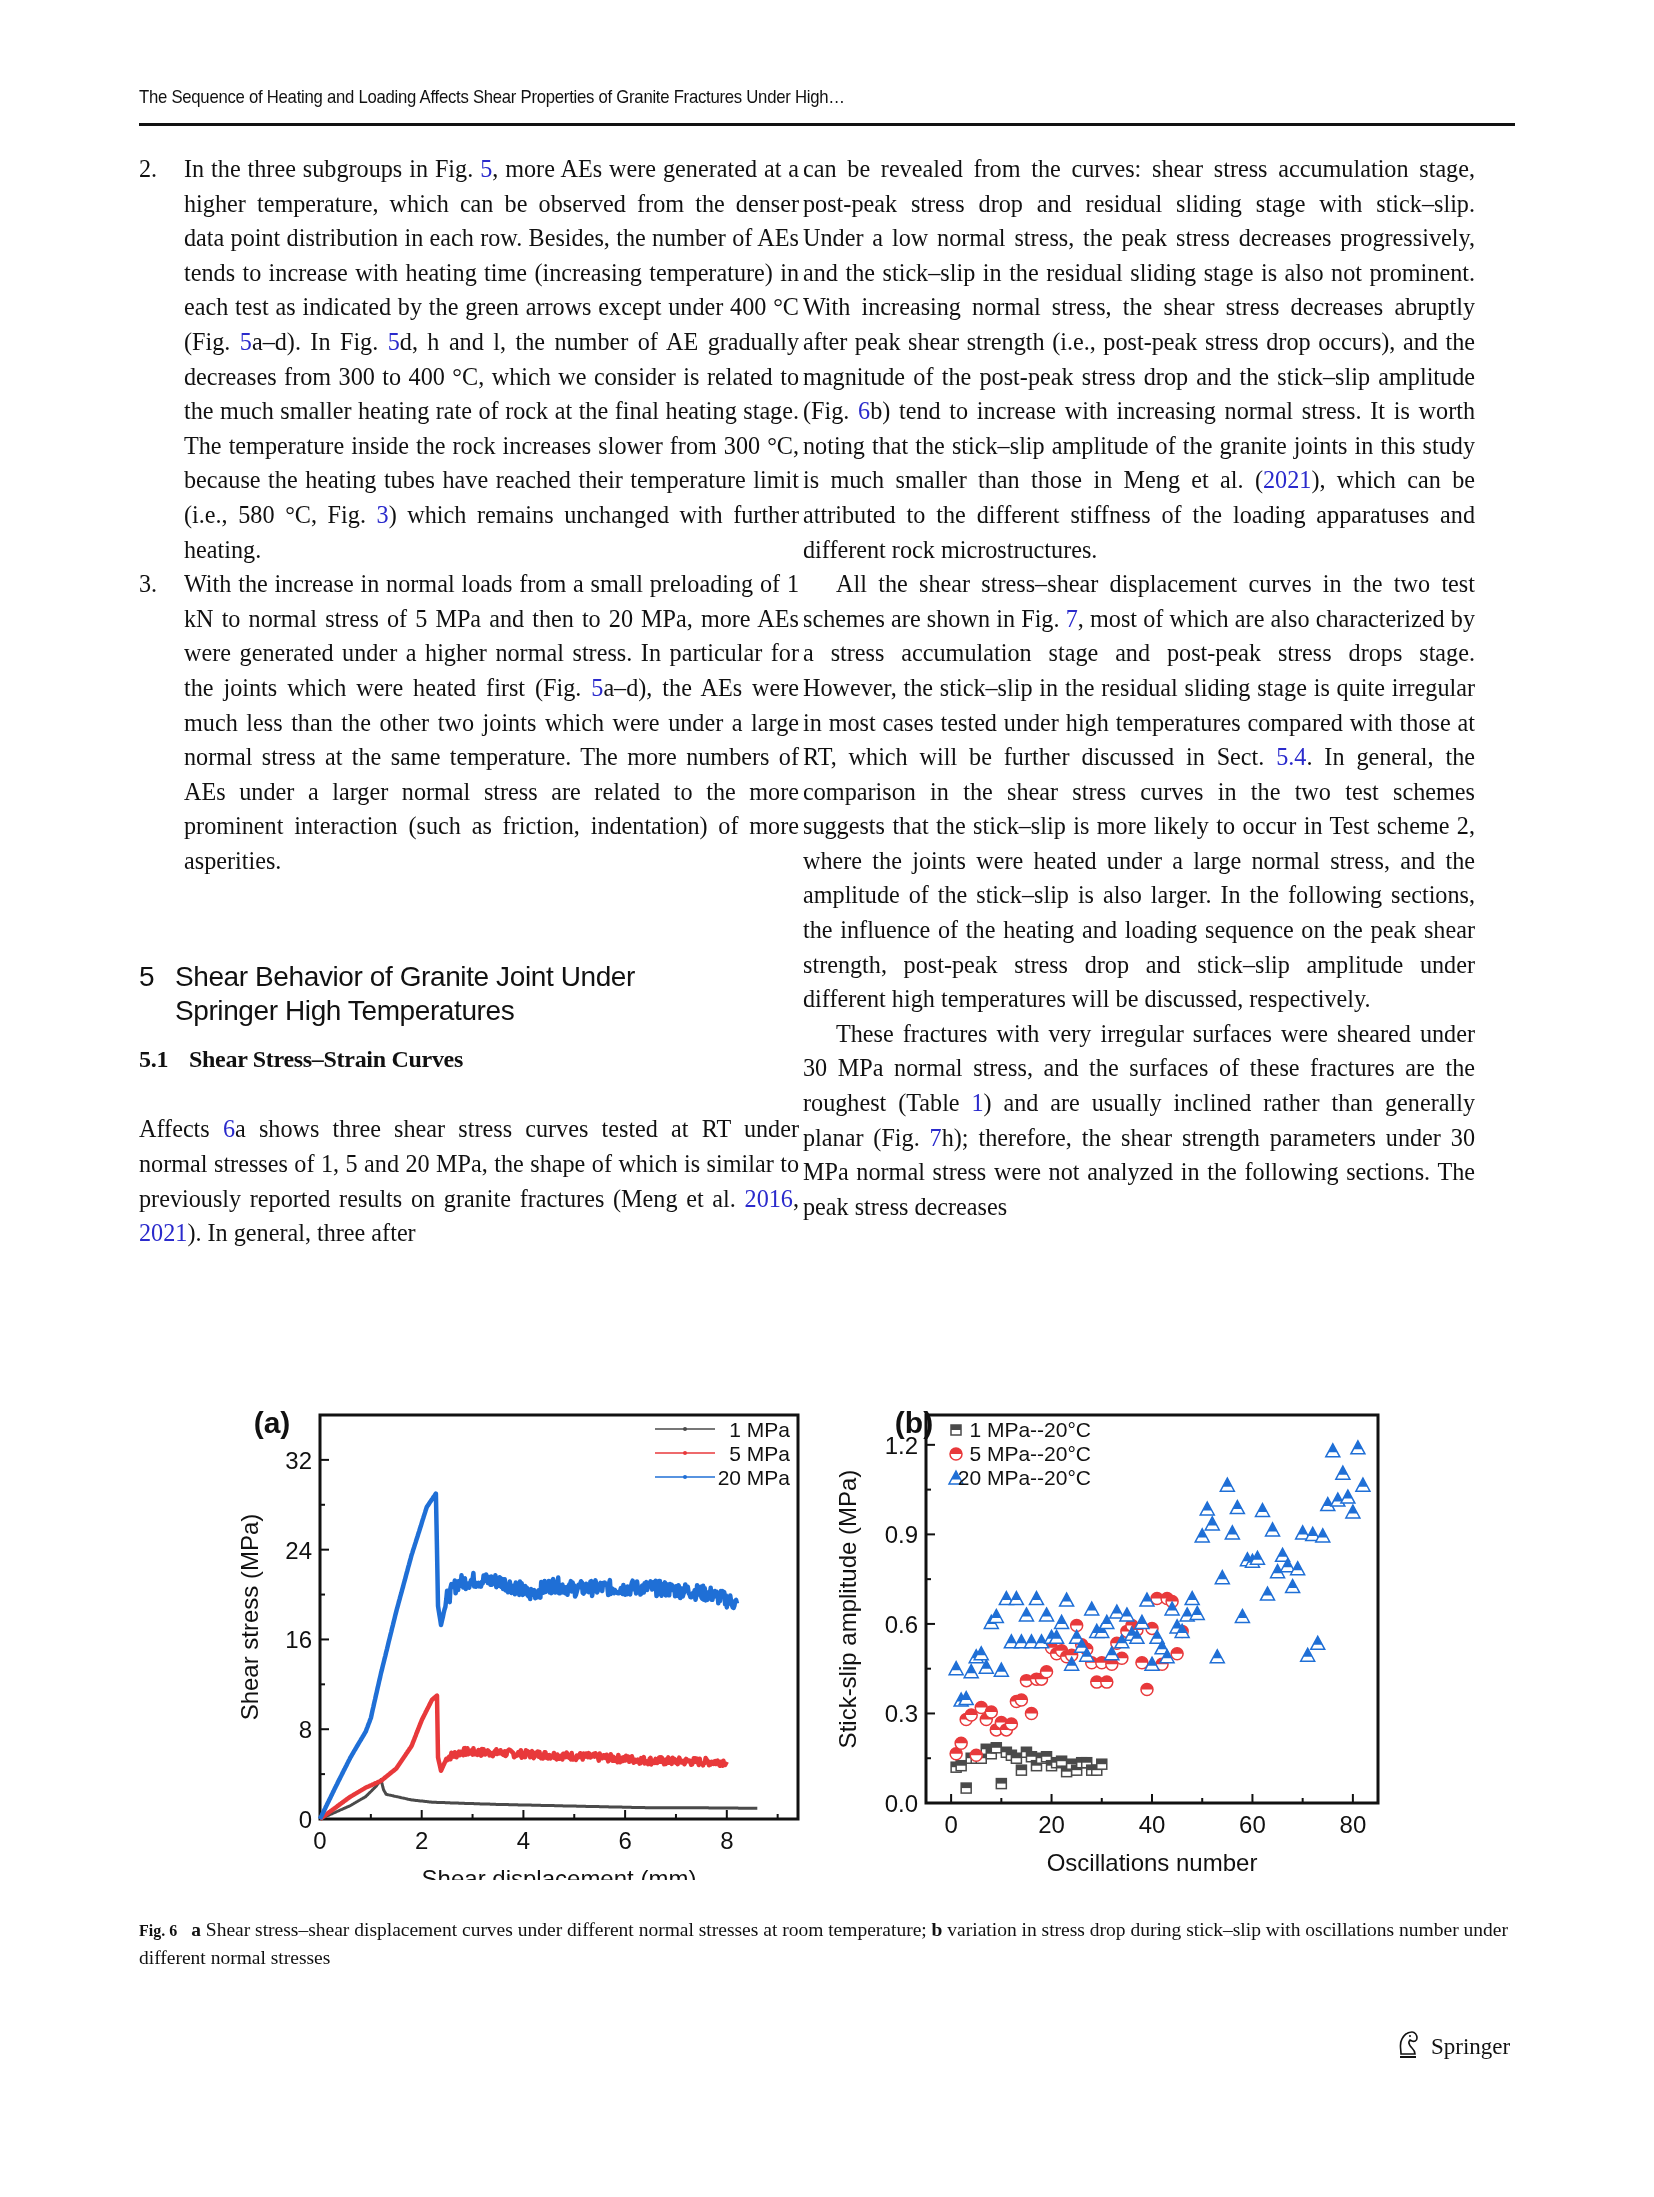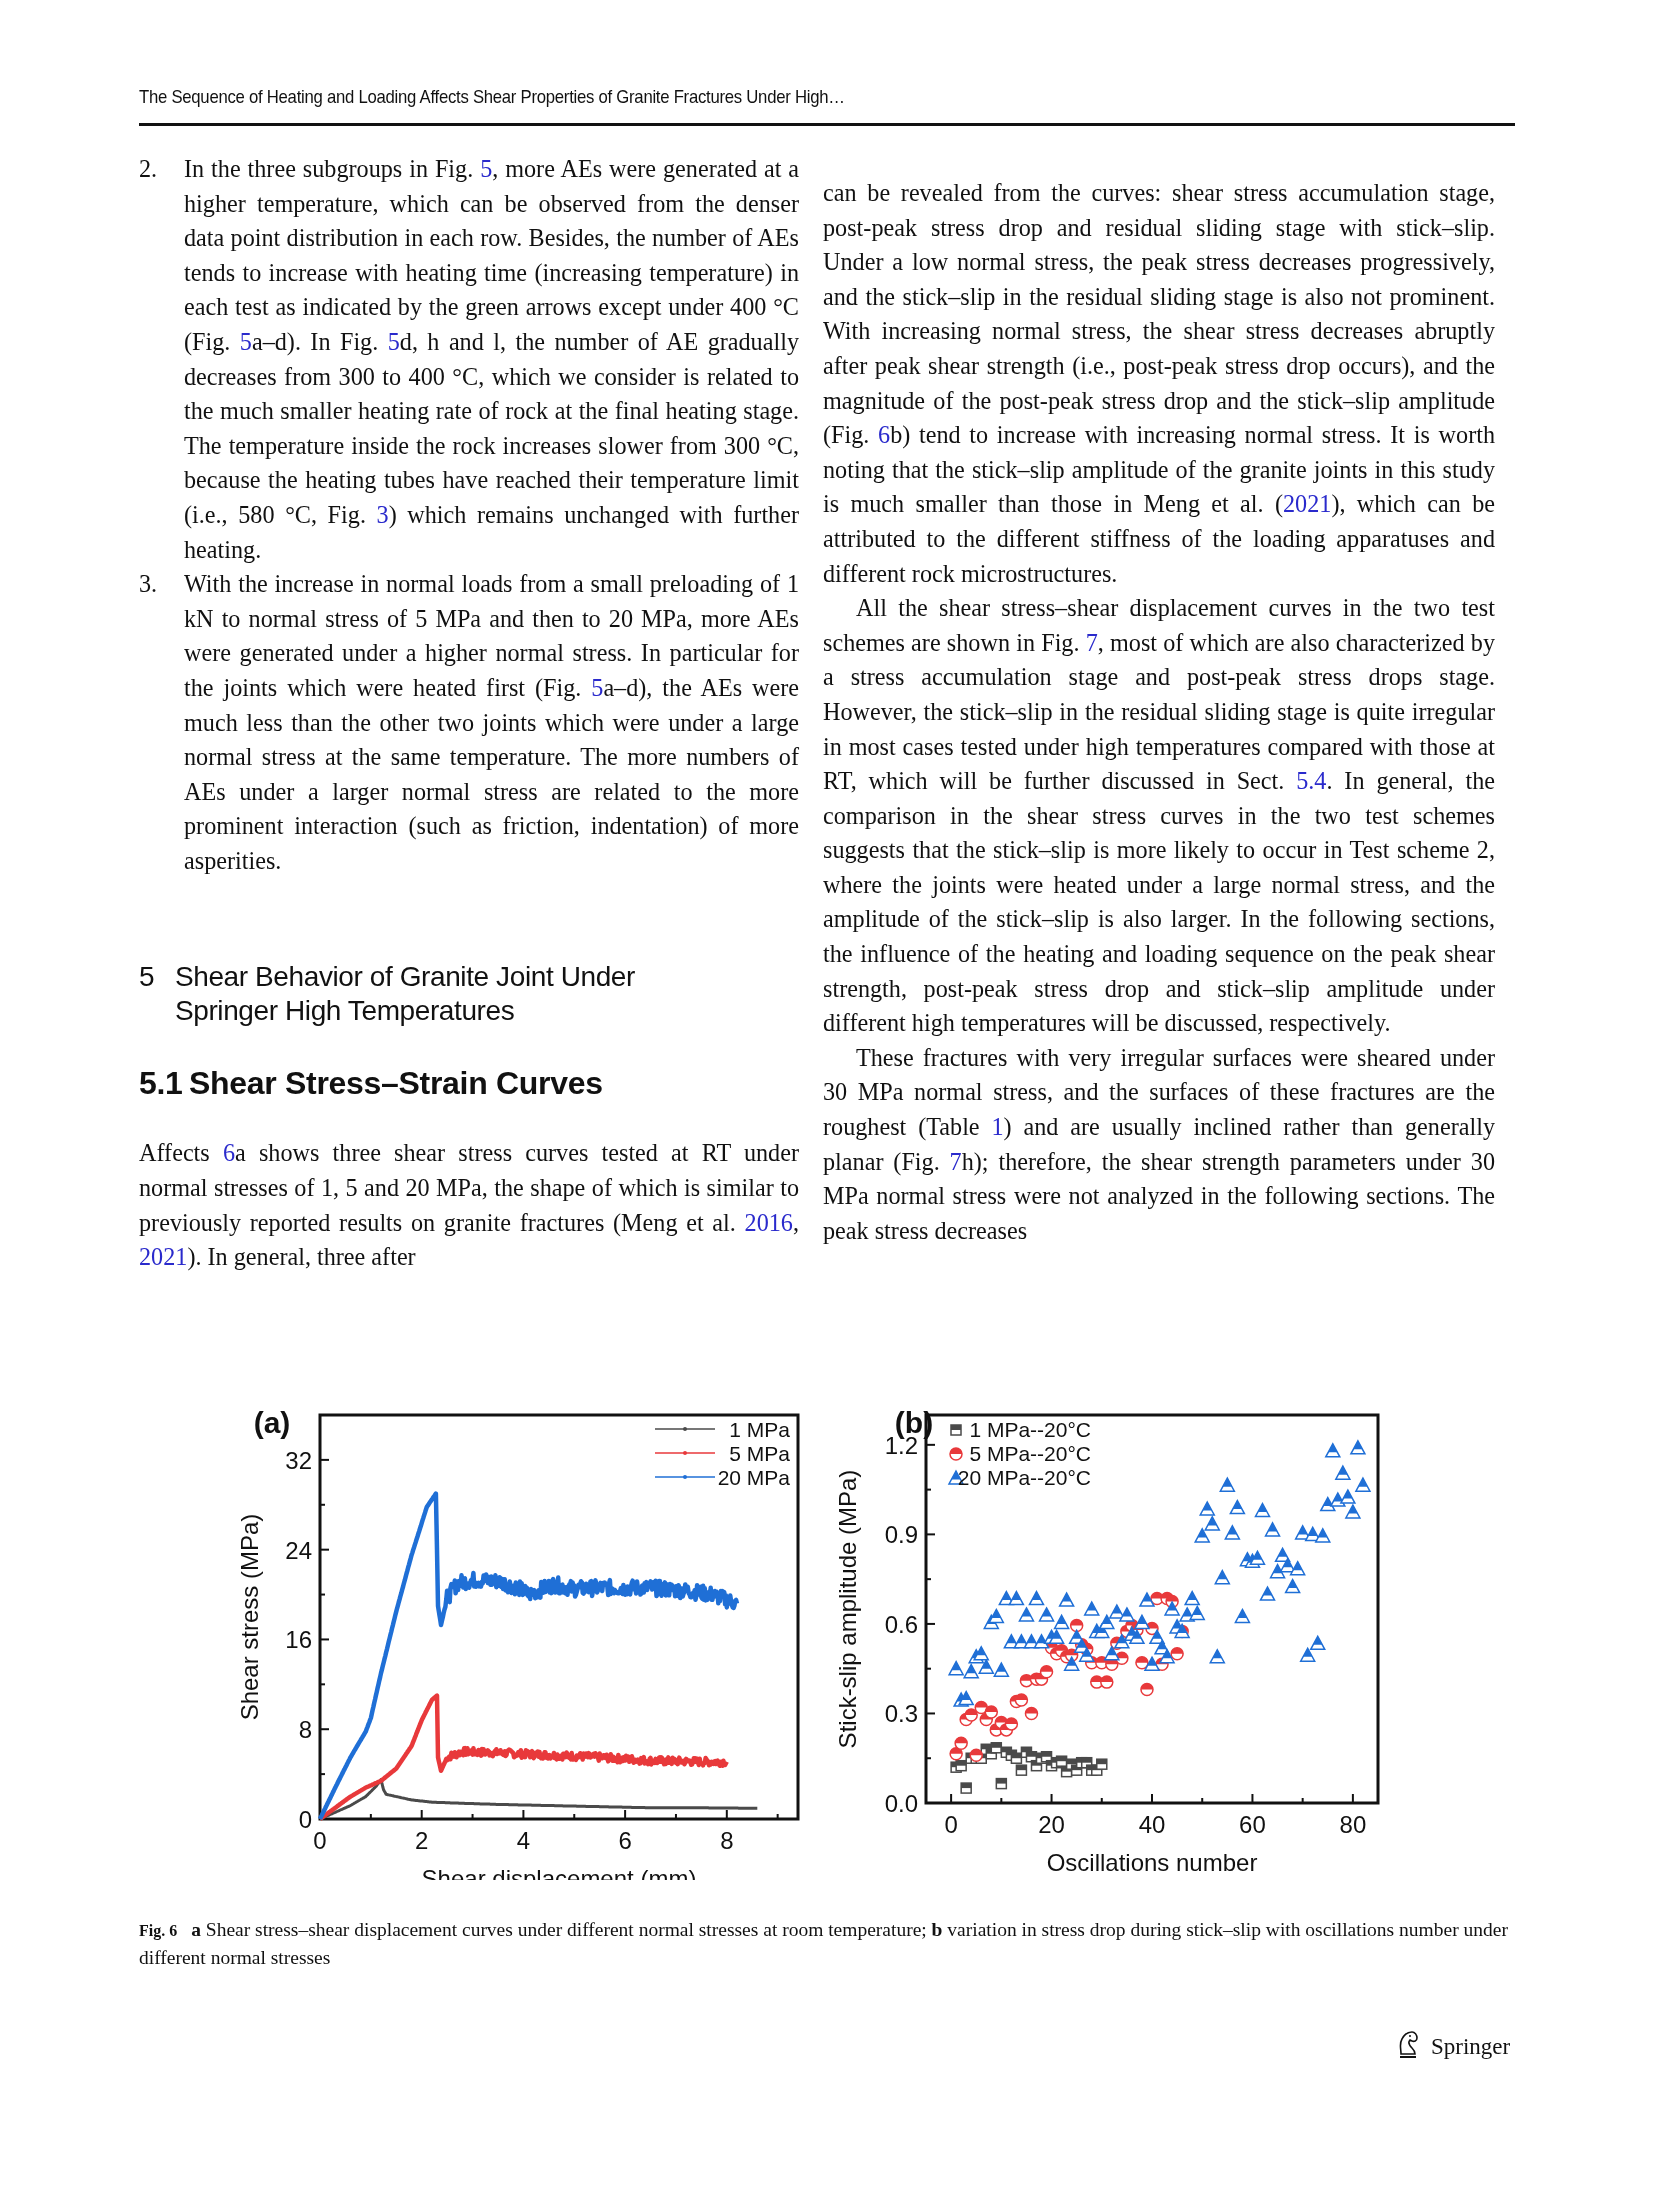--- a/index.html
+++ b/index.html
@@ -1,30 +1,30 @@
 <!DOCTYPE html>
 <html><head>
 <meta charset="utf-8">
 <style>
   html, body { margin: 0; padding: 0; background: #ffffff; }
   body { width: 1654px; height: 2197px; position: relative; font-family: "Liberation Serif", serif; color: #111; overflow: hidden; }
   .running-head { position: absolute; left: 139px; top: 86px; font-family: "Liberation Sans", sans-serif; font-size: 19px; letter-spacing: -0.3px; transform: scaleX(0.88); transform-origin: left; color: #111; }
   .head-rule { position: absolute; left: 139px; top: 123px; width: 1376px; height: 3px; background: #111; }
   .col { position: absolute; top: 152px; width: 660px; font-size: 24.2px; line-height: 34.6px; text-align: justify; }
   .col-left { left: 139px; }
-  .col-right { left: 823px; width: 672px; margin-top: 24px; }
+  .col-right { left: 803px; width: 672px; }
   .list-item { position: relative; padding-left: 45px; }
   .list-num { position: absolute; left: 0; top: 0; }
   .para { margin: 0; }
   .indent { text-indent: 33px; }
   .link { color: #2a2acc; }
   .h1 { font-family: "Liberation Sans", sans-serif; font-weight: normal; font-size: 28px; line-height: 34px; margin: 82px 0 0 0; text-align: left; letter-spacing: -0.4px; }
   .h1 .num { display: inline-block; width: 36px; }
   .h1 .t2 { padding-left: 36px; display: block; }
-  .h2 { font-family: Liberation Sans, sans-serif; font-weight: bold; font-size: 32px; line-height: 30px; margin: 40px 0 38px 0; letter-spacing: -0.3px; }
+  .h2 { font-family: Liberation Serif, serif; font-weight: bold; font-size: 24px; line-height: 30px; margin: 16px 0 38px 0; letter-spacing: -0.3px; }
   .h2 .num { display: inline-block; width: 50px; }
   .figure { position: absolute; left: 0; top: 1380px; width: 1654px; height: 500px; }
   .figure svg { position: absolute; left: 0; top: 0; }
   .caption { position: absolute; left: 139px; top: 1916px; width: 1376px; font-size: 19.5px; line-height: 27px; font-family: "Liberation Serif", serif; }
   .caption .fig-label { font-family: Liberation Serif, serif; font-weight: bold; font-size: 16px; margin-right: 14px; }
   .caption b { font-weight: bold; }
   .springer { position: absolute; left: 1393px; top: 2028px; display: flex; align-items: flex-end; gap: 8px; font-size: 23px; }
 </style>
 </head>
 <body>

